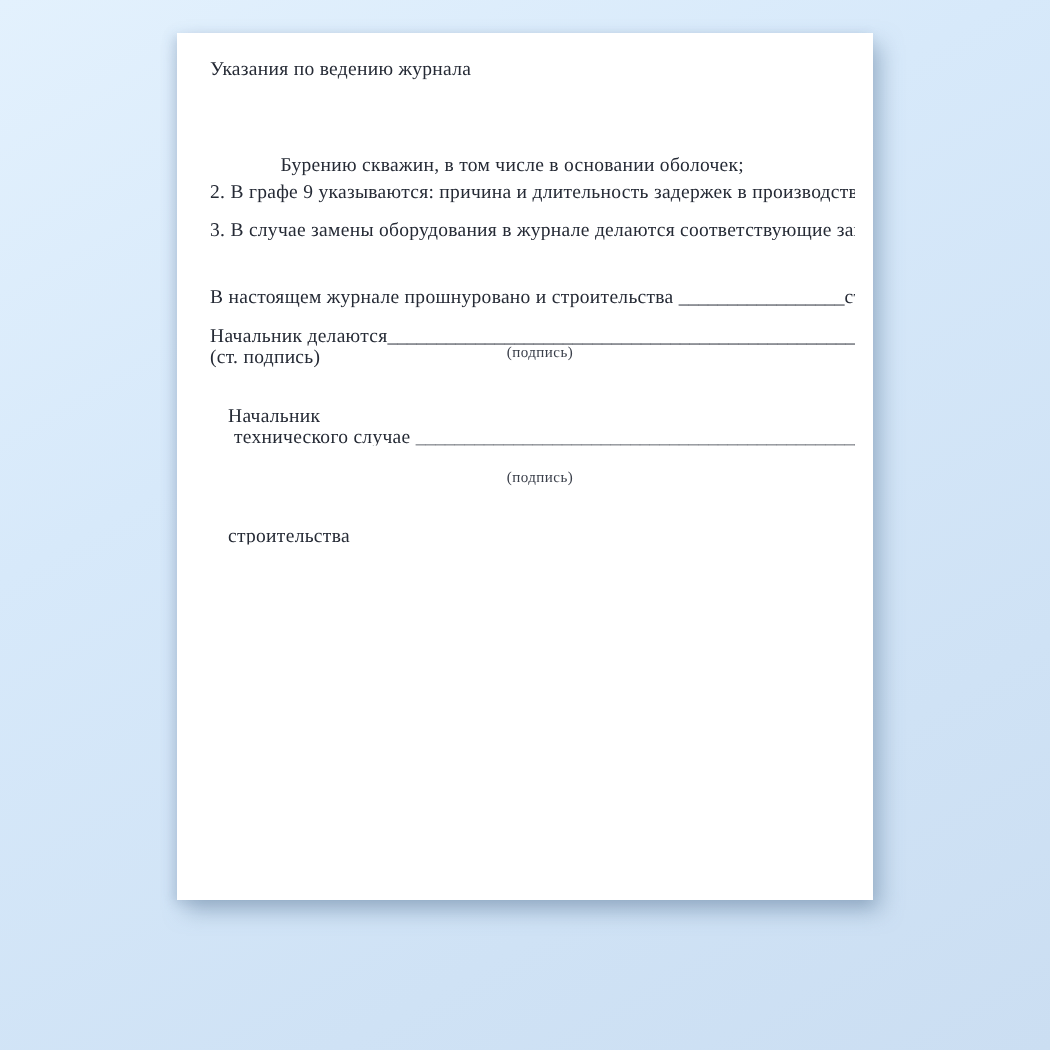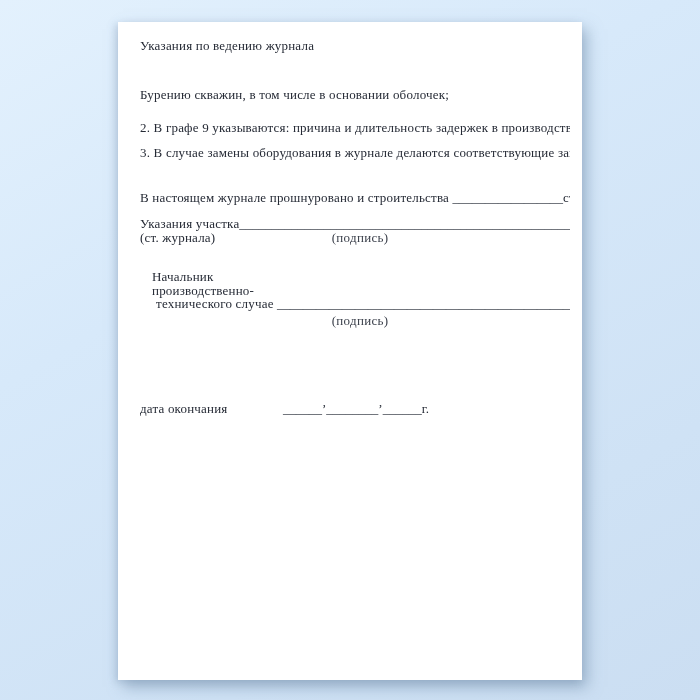--- a/index.html
+++ b/index.html
@@ -11,21 +11,21 @@
   }
   body {
     background: linear-gradient(150deg, #e3f1fd 0%, #d7e9fa 35%, #cfe2f5 75%, #cbdef2 100%);
     font-family: "Liberation Serif", "DejaVu Serif", serif;
   }
   .page {
     position: absolute;
     left: 118px;
     top: 22px;
     width: 464px;
-    height: 658px;
+    height: 578px;
     background: #ffffff;
     box-shadow: -3px 2px 7px rgba(125, 150, 180, 0.30),
                  5px 7px 14px rgba(110, 138, 168, 0.55);
   }
   .page * {
     color: #252a35;
     font-size: 13px;
     letter-spacing: 0.2px;
     white-space: nowrap;
   }
@@ -49,21 +49,21 @@
   .caption-row .sub-label {
     position: absolute;
     left: 0;
     top: 0;
   }
   .caption-row .signature-caption {
     position: absolute;
     left: 140px;
     width: 160px;
     text-align: center;
-    font-size: 13px;
+    font-size: 10px;
     letter-spacing: 0.3px;
     color: #3a3f4a;
   }
   .multiline {
     position: absolute;
     left: 22px;
     right: 12px;
     line-height: 13.5px;
     overflow: hidden;
     margin-left: 12px;
@@ -79,55 +79,52 @@
 </head>
 <body>
 
 <div class="page">
 
   <div class="line" style="top:16px;">
     <span>Указания по ведению журнала</span>
   </div>
 
 
-  <div class="line" style="top:65px;">
+  <div class="line" style="top:80px;margin-left:47px;">
     <span>Бурению скважин, в том числе в основании оболочек;</span>
   </div>
 
   <div class="line" style="top:98px;">
     <span>2. В графе 9 указываются: причина и длительность задержек в производстве работ.</span>
   </div>
 
   <div class="line" style="top:123px;">
     <span>3. В случае замены оборудования в журнале делаются соответствующие записи.</span>
   </div>
 
   <div class="line" style="top:168px;">
     <span>В настоящем журнале прошнуровано и строительства </span><span class="blank">_________________</span><span>страниц</span>
   </div>
 
   <div class="line" style="top:194px;">
-    <span>Указания участка</span><span class="blank">________________________________________________________________</span>
+    <span>Начальник делаются</span><span class="blank">________________________________________________________________</span>
   </div>
 
   <div class="caption-row" style="top:208px;">
-    <span class="sub-label">(ст. журнала)</span>
+    <span class="sub-label">(ст. подпись)</span>
     <span class="signature-caption">(подпись)</span>
   </div>
 
   <div class="multiline" style="top:248px;">
     <div>Начальник</div>
-    <div>производственно-</div>
     <div class="indent"><span>технического случае </span><span class="blank">____________________________________________________________</span></div>
   </div>
 
   <div class="caption-row" style="top:291px;">
     <span class="signature-caption">(подпись)</span>
   </div>
 
   <div class="multiline" style="top:328px; line-height:13px;">
+    <div>строительства</div>
   </div>
 
-  <div class="line" style="top:379px;">
-    <span class="date-label">дата окончания</span><span class="blank">______’________’______</span><span>г.</span>
-  </div>
 
 </div>
 
 </body></html>

